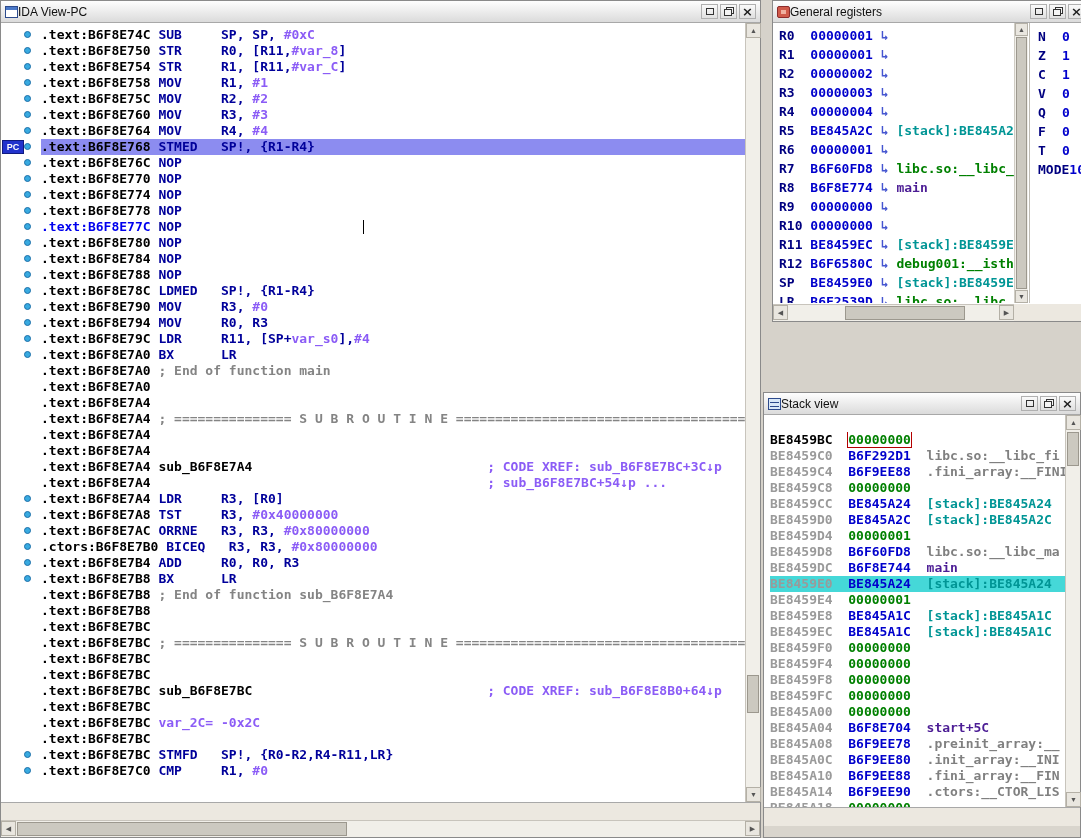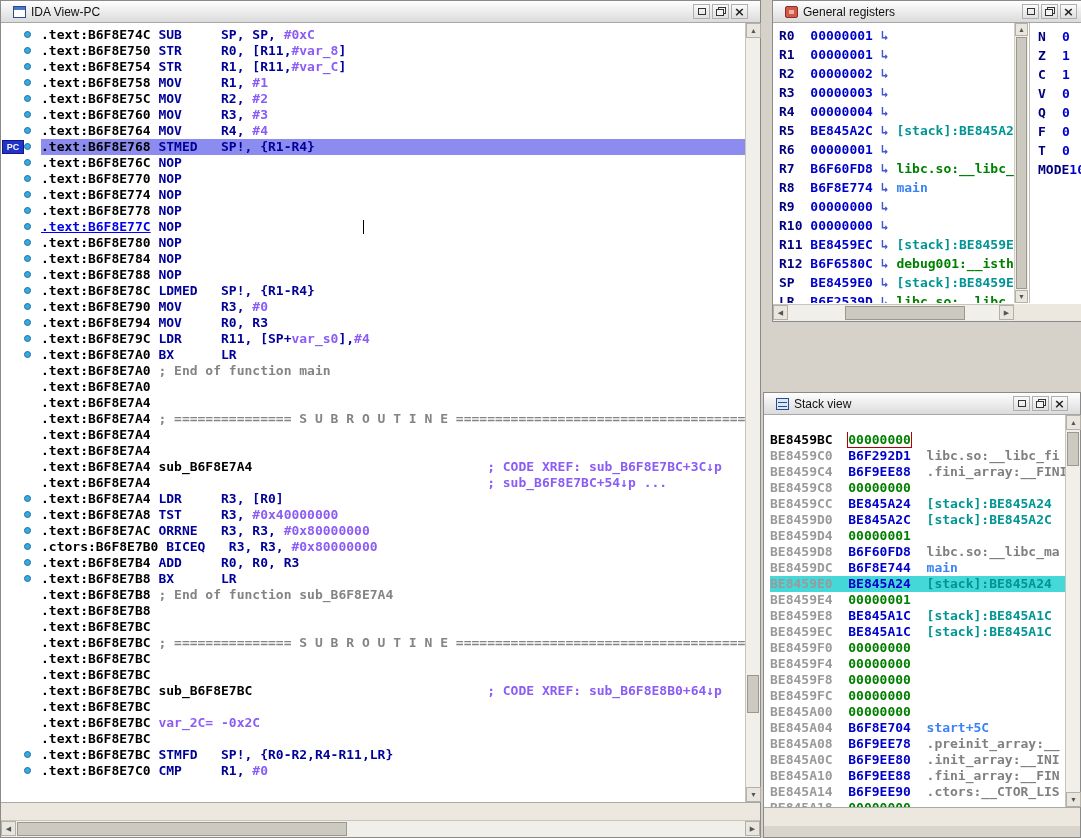--- a/index.html
+++ b/index.html
@@ -7,21 +7,21 @@
   .app{position:relative;width:1081px;height:838px;background:#d6d2ca;overflow:hidden;
        font-family:"Liberation Sans",sans-serif;font-size:12px}
   .panel{position:absolute;background:#fff;border:1px solid #8a8a8a}
   .panel-ida{left:0;top:0;width:761px;height:838px}
   .panel-reg{left:772px;top:0;width:318px;height:322px}
   .panel-stack{left:763px;top:392px;width:318px;height:446px}
 
   
   .titlebar{position:absolute;left:0;right:0;top:0;height:22px;
     background:linear-gradient(#fefefe,#dbdbdb);border-bottom:1px solid #a8a8a8;
-    display:flex;align-items:center;padding:0 12px;gap:5px}
+    display:flex;align-items:center;padding:0 4px;}
   .ttext{flex:1;color:#111;font-size:12px}
   .ticon{width:13px;height:12px;display:inline-block;position:relative}
   .ticon-ida{border:1px solid #2c4a8c;background:#fff}
   .ticon-ida::before{content:"";position:absolute;left:0;top:0;right:0;height:3px;background:#4a78c8}
   .ticon-reg{border:1px solid #8c2c2c;background:#d05a4a;border-radius:2px}
   .ticon-reg::before{content:"";position:absolute;left:3px;top:3px;width:5px;height:4px;background:#f0b0a0}
   .ticon-stack{border:1px solid #2c4a8c;background:#d8e8f8}
   .ticon-stack::before{content:"";position:absolute;left:1px;top:3px;right:1px;height:1px;background:#2c4a8c}
   .ticon-stack::after{content:"";position:absolute;left:1px;top:7px;right:1px;height:1px;background:#2c4a8c}
   .caps{display:flex;gap:2px}
@@ -42,21 +42,21 @@
   
   .disasm{position:absolute;left:0;right:0;top:22px;bottom:35px;background:#fff;overflow:hidden}
   .dlines{position:absolute;left:0;top:0;right:15px;bottom:0;padding-top:4px;overflow:hidden}
   .dline{display:flex;height:16px;font:bold 13px "DejaVu Sans Mono",monospace;white-space:pre}
   .dotcell{flex:0 0 40px;position:relative}
   .dot{position:absolute;left:23px;top:4px;width:7px;height:7px;border-radius:50%;
        background:#38aae0;border:1px solid #1b6ea8}
   .dtext{flex:1;overflow:hidden;color:#00009a}
   .dtext.hl{background:var(--hl,#8c8cf0)}
   .seg-a{color:#000}
-  .seg-asel{color:#0000ee;text-decoration:underline}
+  .seg-asel{color:#0000ee;}
   .seg-g{color:#8b5cf6}
   .seg-c{color:#848484}
   .seg-f{color:#000}
   .pcbadge{position:absolute;left:1px;top:117px;width:22px;height:14px;background:#2233cc;color:#fff;
            font:bold 9px "Liberation Sans",sans-serif;display:flex;align-items:center;justify-content:center;
            border:1px solid #101a80}
   .caret{position:absolute;left:362px;top:197px;width:1px;height:14px;background:#000}
   .dvscroll{top:22px;bottom:35px;right:0;width:15px;border-left:1px solid #c8c4bc}
   .statusbar{position:absolute;left:0;right:0;height:18px;background:#ece8e0;border-top:1px solid #a8a8a8;
              font:12px "DejaVu Sans Mono",monospace;line-height:17px;padding-left:4px;color:#000;
@@ -64,21 +64,21 @@
   .panel-ida .statusbar{bottom:17px}
   .dhscroll{left:0;right:0;bottom:0;height:17px;border-top:1px solid #c8c4bc}
 
   
   .reg-rows{position:absolute;left:0;top:22px;right:75px;bottom:18px;padding:5px 0 10px 6px;
             overflow:hidden;font:bold 13px "DejaVu Sans Mono",monospace;background:#fff}
   .rrow{height:19px;white-space:pre;overflow:hidden}
   .rn{color:#000080}
   .rv{color:#0000cc}
   .rarrow{color:#4455d0}
-  .sc-st{color:#009595}.sc-gn{color:#008000}.sc-bl{color:#3b82f6}.sc-gy{color:#808080}
+  .sc-st{color:#009595}.sc-gn{color:#008000}.sc-bl{color:#4c1d95}.sc-gy{color:#808080}
   .reg-vscroll{top:22px;bottom:18px;right:61px;width:14px;border-left:1px solid #d0cdc5}
   .reg-flags{position:absolute;right:0;top:22px;width:60px;bottom:18px;border-left:1px solid #c0bdb5;
              padding:6px 0 0 8px;background:#fff}
   .frow{height:19px;display:flex;font:bold 13px "DejaVu Sans Mono",monospace}
   .fn{min-width:24px;color:#000080}
   .fv{color:#0000cc}
   .reg-hscroll{left:0;right:75px;bottom:0;height:17px;border-top:1px solid #c8c4bc}
   .reg-corner{position:absolute;right:0;width:75px;bottom:0;height:17px;background:#ece8e0}
 
   

